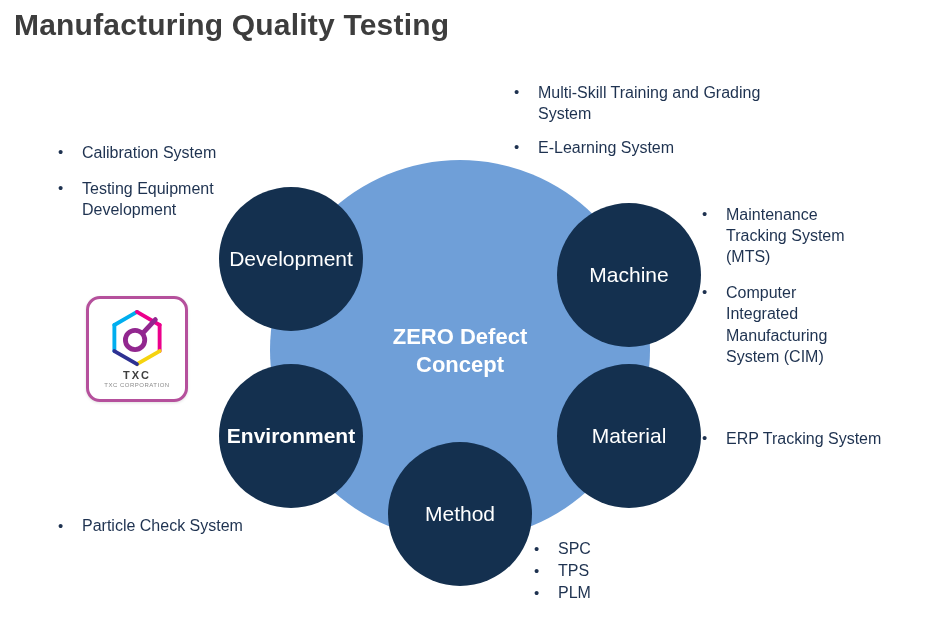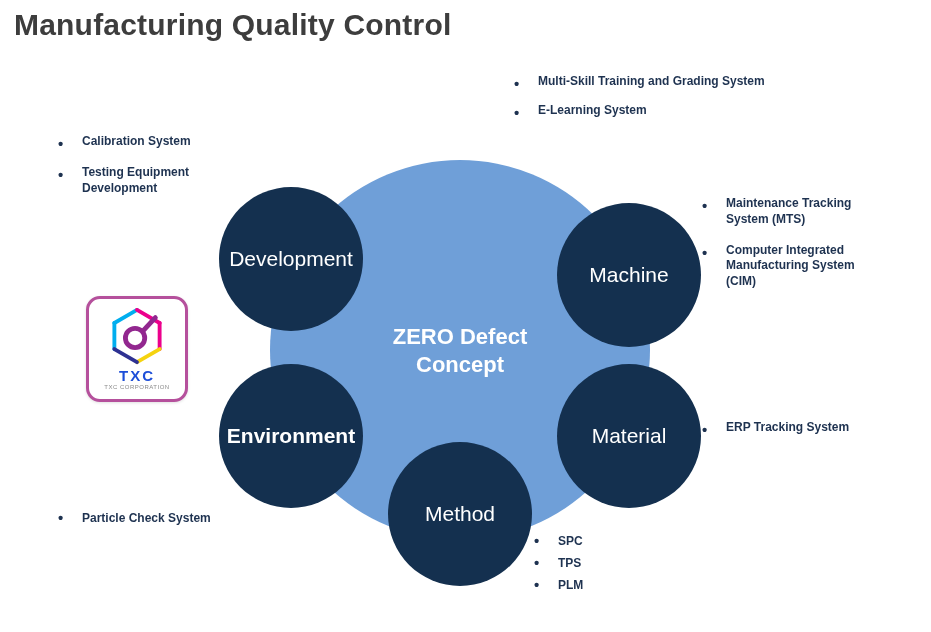--- a/index.html
+++ b/index.html
@@ -32,22 +32,23 @@
   }
   .node-man          { left: 388px; top: 125px; }
   .node-machine      { left: 557px; top: 203px; }
   .node-material     { left: 557px; top: 364px; }
   .node-method       { left: 388px; top: 442px; }
   .node-environment  { left: 219px; top: 364px; font-weight: bold; }
   .node-measurement  { left: 219px; top: 187px; }
   
   .blist {
     position: absolute; list-style: none;
-    color: #1e3250; font-size: 12px; font-weight: bold; line-height: 1.32;
+    color: #1e3250; font-size: 16px; font-weight: normal; line-height: 1.32;
     z-index: 3;
+    margin-top: 8px;
   }
   .blist li { position: relative; padding-left: 30px; }
   .blist li::before {
     content: "\2022"; position: absolute; left: 6px; top: 0; font-size: 15px;
   }
   .list-man          { left: 508px; top: 74px;  width: 300px; }
   .list-man li       { margin-bottom: 13px; }
   .list-measurement  { left: 52px;  top: 134px; width: 205px; }
   .list-measurement li { margin-bottom: 15px; }
   .list-machine      { left: 696px; top: 196px; width: 175px; }
@@ -59,30 +60,30 @@
   .list-environment li { line-height: 22px; }
   
   .logo {
     position: absolute; left: 86px; top: 296px; width: 102px; height: 106px;
     background: #ffffff; border: 3px solid #b5509c; border-radius: 14px;
     display: flex; flex-direction: column; align-items: center; justify-content: center;
     gap: 2px; z-index: 3; box-shadow: 0 1px 3px rgba(0,0,0,0.12);
   }
   .logo-text-row { display: flex; flex-direction: column; align-items: center; line-height: 1; }
   .logo-txc {
-    color: #1d4ed8; font-weight: bold; font-size: 15px; letter-spacing: 2px;
+    color: #404040; font-weight: bold; font-size: 11px; letter-spacing: 2px;
   }
   .logo-caption { color: #8a8a8a; font-size: 6px; letter-spacing: 0.5px; margin-top: 1px; }
 </style>
 </head>
 <body>
 
 <div class="slide">
 
-  <h1 class="title">Manufacturing Quality Control</h1>
+  <h1 class="title">Manufacturing Quality Testing</h1>
 
   <div class="hub">
     <div class="hub-text">
       <div>ZERO Defect</div>
       <div>Concept</div>
     </div>
   </div>
 
   <div class="node node-machine">
     <span>Machine</span>

